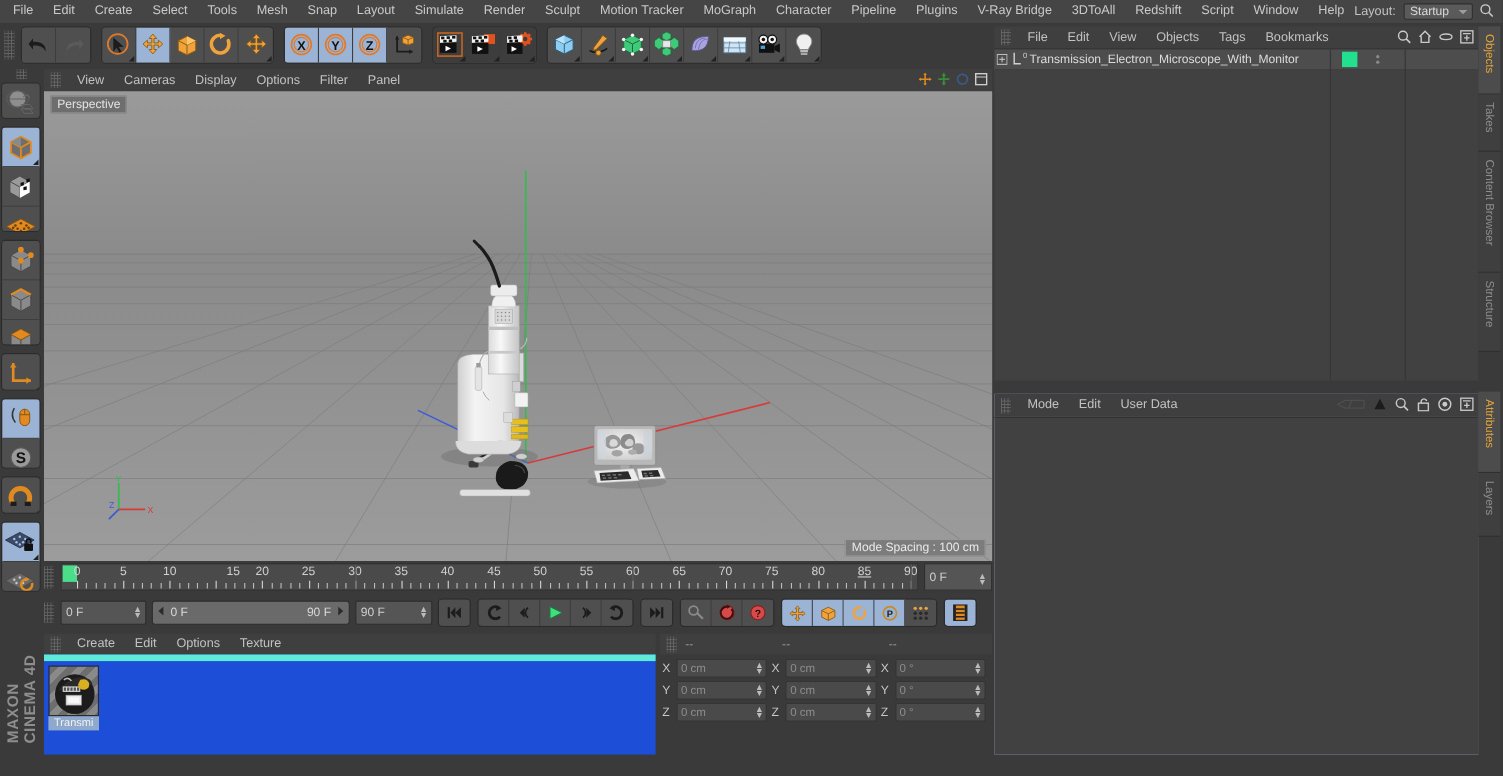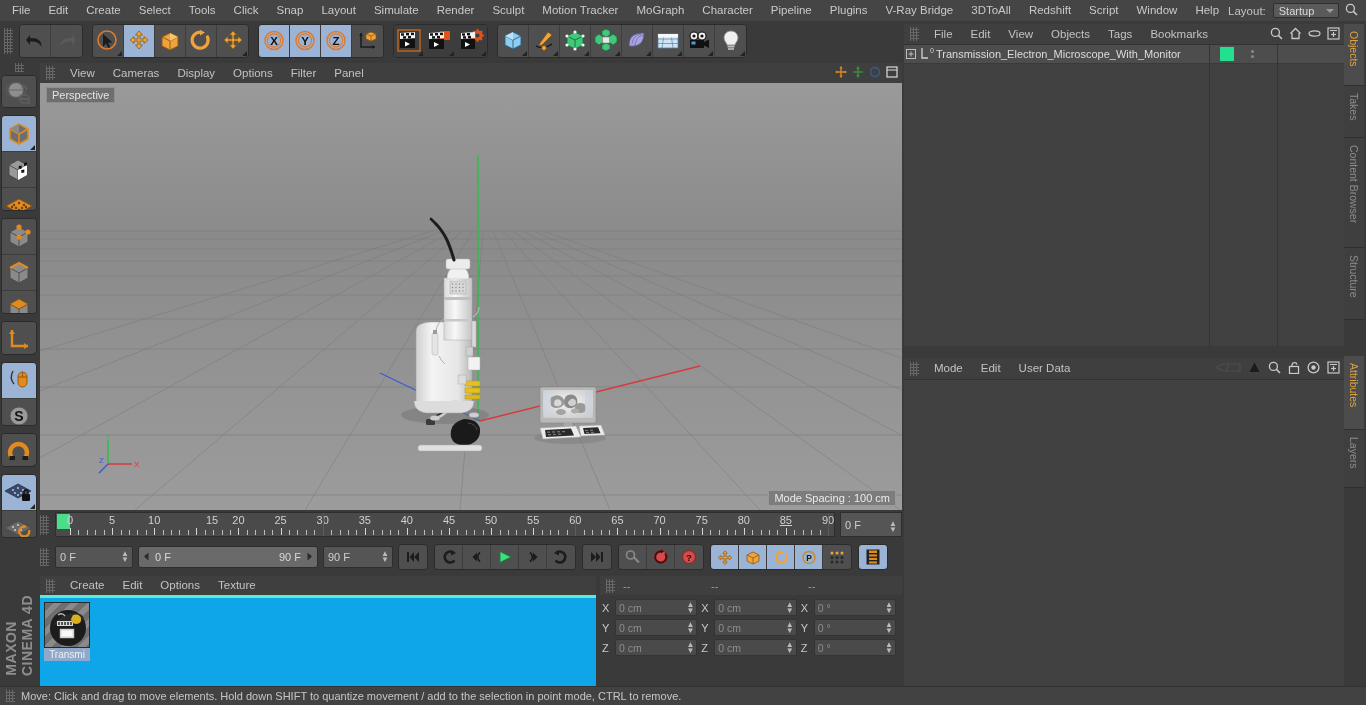--- a/index.html
+++ b/index.html
@@ -125,21 +125,21 @@
     width:28px; height:24px; display:flex; align-items:center; justify-content:center;
     background:#4f4f4f; border-right:1px solid #3d3d3d;
   }
   .pbtn:last-child { border-right:none; }
   .pbtn.sel { background:#9bb4d6; }
 
   
   .matpanel { position:absolute; left:40px; top:576px; width:556px; height:110px; background:#3a3a3a; }
   .mat-menu { height:19px; background:#3f3f3f; display:flex; align-items:center; padding-left:4px; }
   .mat-menu .mi { padding:0 9px; line-height:19px; font-size:11.5px; color:#c2c2c2; }
-  .mat-body { position:absolute; left:0; top:19px; right:0; bottom:0; background:#0ea5e9; border-top:3px solid #5eead4; }
+  .mat-body { position:absolute; left:0; top:19px; right:0; bottom:0; background:#1d4ed8; border-top:6px solid #5eead4; }
   .mat-item { position:absolute; left:4px; top:4px; width:46px; }
   .mat-thumb {
     width:46px; height:46px; position:relative; overflow:hidden;
     background:repeating-linear-gradient(135deg,#6e6e6e 0 6px,#8a8a8a 6px 12px);
     border:1px solid #2a2a2a;
   }
   .mat-name {
     width:46px; text-align:center; font-size:10px; color:#f0f0f0;
     background:#8fa9cc; margin-top:0; line-height:13px; overflow:hidden; white-space:nowrap;
   }
@@ -212,21 +212,21 @@
 
 <div class="app">
 
   <div class="menubar">
     <div style="width:6px"></div>
     <div class="mi">File</div>
     <div class="mi">Edit</div>
     <div class="mi">Create</div>
     <div class="mi">Select</div>
     <div class="mi">Tools</div>
-    <div class="mi">Click</div>
+    <div class="mi">Mesh</div>
     <div class="mi">Snap</div>
     <div class="mi">Layout</div>
     <div class="mi">Simulate</div>
     <div class="mi">Render</div>
     <div class="mi">Sculpt</div>
     <div class="mi">Motion Tracker</div>
     <div class="mi">MoGraph</div>
     <div class="mi">Character</div>
     <div class="mi">Pipeline</div>
     <div class="mi">Plugins</div>
@@ -1357,18 +1357,14 @@
   <div class="vtabs">
     <div class="vtab active" style="height:62px">Objects</div>
     <div class="vtab" style="height:52px">Takes</div>
     <div class="vtab" style="height:110px">Content Browser</div>
     <div class="vtab" style="height:72px">Structure</div>
     <div style="height:36px"></div>
     <div class="vtab active" style="height:74px">Attributes</div>
     <div class="vtab" style="height:58px">Layers</div>
   </div>
 
-  <div class="statusbar">
-    <div class="grip" style="height:12px;margin-left:2px"></div>
-    <div class="txt">Move: Click and drag to move elements. Hold down SHIFT to quantize movement / add to the selection in point mode, CTRL to remove.</div>
-  </div>
 
 </div>
 
 </body></html>

